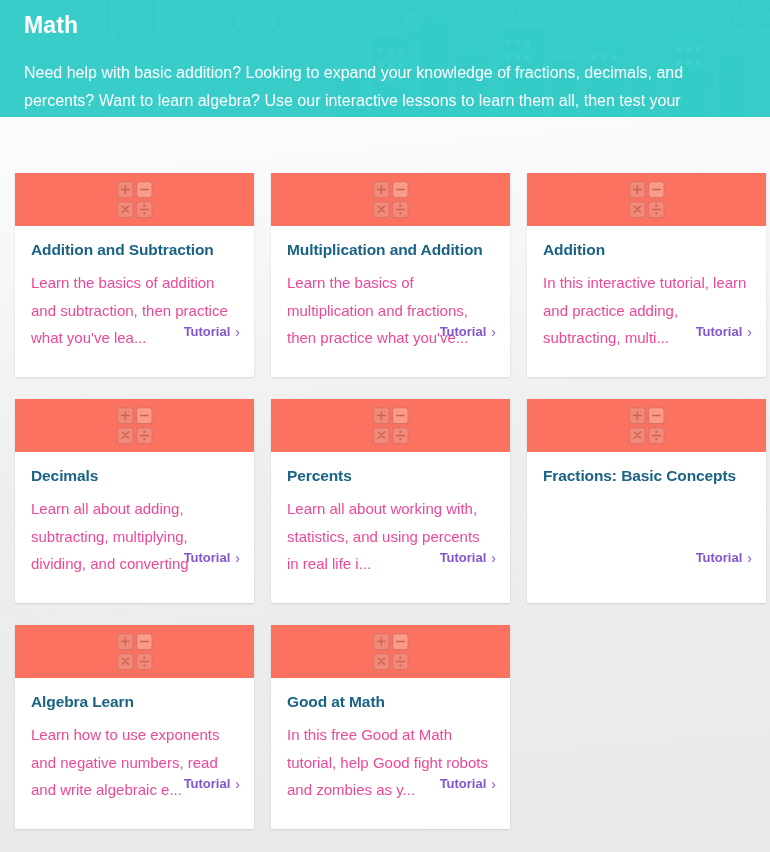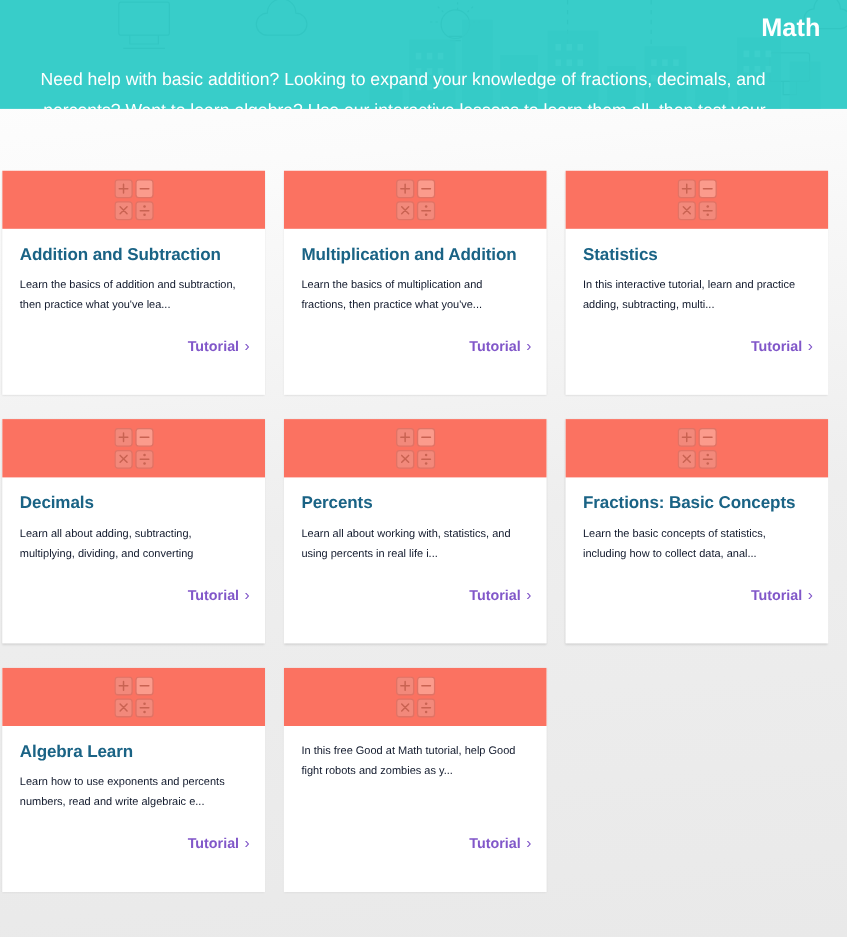--- a/index.html
+++ b/index.html
@@ -9,24 +9,23 @@
     font-family: "Liberation Sans", sans-serif;
   }
   body {
     background: linear-gradient(175deg, #ffffff 0%, #fbfbfb 18%, #eeeeee 55%, #e9e9e9 100%);
   }
 
   
   .hero {
     position: relative;
     width: 770px;
-    height: 99px;
+    height: 117px;
     background: #38cdc9;
     overflow: hidden;
-    text-align: right;
   }
   .hero-art { position:absolute; inset:0; opacity:.55; }
   .hero-inner {
     position: relative;
     padding: 13px 24px 0 24px;
     z-index: 2;
   }
   .hero-title {
     color: #ffffff;
     font-size: 23px;
@@ -38,21 +37,21 @@
     color: #ffffff;
     font-size: 16px;
     line-height: 1.72;
     margin-top: 21px;
     max-width: 672px;
   }
 
   
   .grid {
     position: relative;
-    padding: 56px 0 0 2px;
+    padding: 56px 0 0 15px;
     width: 770px;
   }
   .row { display: flex; gap: 17px; margin-bottom: 22px; }
 
   .card {
     width: 239px;
     background: #ffffff;
     box-shadow: 0 1px 2px rgba(0,0,0,.10), 0 0 1px rgba(0,0,0,.07);
     overflow: hidden;
     position: relative;
@@ -73,34 +72,34 @@
   }
   .card-title {
     color: #1a6385;
     font-size: 15.5px;
     font-weight: bold;
     line-height: 1.28;
     letter-spacing: -.1px;
     margin-bottom: 9px;
   }
   .card-desc {
-    color: #0f172a;
-    font-size: 10px;
+    color: #ec4899;
+    font-size: 15px;
     line-height: 1.85;
   }
   .tutorial {
     position: absolute;
     right: 14px;
     bottom: 37px;
     color: #8157c9;
     font-size: 13px;
     font-weight: bold;
     white-space: nowrap;
     display: flex;
-    align-items: center;
+    align-items: flex-start;
     gap: 5px;
     cursor: pointer;
     background: transparent;
   }
   .tutorial .chev { font-weight: normal; font-size: 14px; }
 
   
   .calc-icon { display:block; }
 </style>
 </head>
@@ -243,21 +242,21 @@
             <path d="M8.3 4.6 v7.8 M4.4 8.5 h7.8"></path>
             <path d="M23.5 8.5 h7.8"></path>
             <path d="M5.2 25 l6.3 6.3 M11.5 25 l-6.3 6.3"></path>
             <path d="M23.5 28.5 h7.8"></path>
           </g>
           <circle cx="27.4" cy="24.7" r="1.15" fill="#c96352"></circle>
           <circle cx="27.4" cy="32.3" r="1.15" fill="#c96352"></circle>
         </svg>
       </div>
       <div class="card-body">
-        <div class="card-title">Statistics</div>
+        <div class="card-title">Addition</div>
         <div class="card-desc">In this interactive tutorial, learn and practice adding, subtracting, multi...</div>
         <a class="tutorial">
           <span>Tutorial</span>
           <span class="chev">›</span>
         </a>
       </div>
     </div>
   </div>
 
   <div class="row">
@@ -328,21 +327,20 @@
             <path d="M23.5 8.5 h7.8"></path>
             <path d="M5.2 25 l6.3 6.3 M11.5 25 l-6.3 6.3"></path>
             <path d="M23.5 28.5 h7.8"></path>
           </g>
           <circle cx="27.4" cy="24.7" r="1.15" fill="#c96352"></circle>
           <circle cx="27.4" cy="32.3" r="1.15" fill="#c96352"></circle>
         </svg>
       </div>
       <div class="card-body">
         <div class="card-title">Fractions: Basic Concepts</div>
-        <div class="card-desc">Learn the basic concepts of statistics, including how to collect data, anal...</div>
         <a class="tutorial">
           <span>Tutorial</span>
           <span class="chev">›</span>
         </a>
       </div>
     </div>
   </div>
 
   <div class="row">
 
@@ -358,46 +356,47 @@
             <path d="M23.5 8.5 h7.8"></path>
             <path d="M5.2 25 l6.3 6.3 M11.5 25 l-6.3 6.3"></path>
             <path d="M23.5 28.5 h7.8"></path>
           </g>
           <circle cx="27.4" cy="24.7" r="1.15" fill="#c96352"></circle>
           <circle cx="27.4" cy="32.3" r="1.15" fill="#c96352"></circle>
         </svg>
       </div>
       <div class="card-body">
         <div class="card-title">Algebra Learn</div>
-        <div class="card-desc">Learn how to use exponents and percents numbers, read and write algebraic e...</div>
-        <a class="tutorial">
-          <span>Tutorial</span>
-          <span class="chev">›</span>
-        </a>
-      </div>
-    </div>
-
-    <div class="card">
-      <div class="card-head">
-        <svg class="calc-icon" width="36" height="38" viewBox="0 0 36 38" aria-hidden="true">
-          <rect x="0.6" y="0.6" width="15.5" height="16" rx="2.6" fill="#f2897b" stroke="#e07365" stroke-width="1.2"></rect>
-          <rect x="19.6" y="0.6" width="15.5" height="16" rx="2.6" fill="#fb9b8c" stroke="#e07365" stroke-width="1.2"></rect>
-          <rect x="0.6" y="20.6" width="15.5" height="16" rx="2.6" fill="#f2897b" stroke="#e07365" stroke-width="1.2"></rect>
-          <rect x="19.6" y="20.6" width="15.5" height="16" rx="2.6" fill="#f2897b" stroke="#e07365" stroke-width="1.2"></rect>
-          <g stroke="#c96352" stroke-width="1.35" stroke-linecap="round">
-            <path d="M8.3 4.6 v7.8 M4.4 8.5 h7.8"></path>
-            <path d="M23.5 8.5 h7.8"></path>
-            <path d="M5.2 25 l6.3 6.3 M11.5 25 l-6.3 6.3"></path>
-            <path d="M23.5 28.5 h7.8"></path>
-          </g>
-          <circle cx="27.4" cy="24.7" r="1.15" fill="#c96352"></circle>
-          <circle cx="27.4" cy="32.3" r="1.15" fill="#c96352"></circle>
-        </svg>
-      </div>
-      <div class="card-body">
+        <div class="card-desc">Learn how to use exponents and negative numbers, read and write algebraic e...</div>
+        <a class="tutorial">
+          <span>Tutorial</span>
+          <span class="chev">›</span>
+        </a>
+      </div>
+    </div>
+
+    <div class="card">
+      <div class="card-head">
+        <svg class="calc-icon" width="36" height="38" viewBox="0 0 36 38" aria-hidden="true">
+          <rect x="0.6" y="0.6" width="15.5" height="16" rx="2.6" fill="#f2897b" stroke="#e07365" stroke-width="1.2"></rect>
+          <rect x="19.6" y="0.6" width="15.5" height="16" rx="2.6" fill="#fb9b8c" stroke="#e07365" stroke-width="1.2"></rect>
+          <rect x="0.6" y="20.6" width="15.5" height="16" rx="2.6" fill="#f2897b" stroke="#e07365" stroke-width="1.2"></rect>
+          <rect x="19.6" y="20.6" width="15.5" height="16" rx="2.6" fill="#f2897b" stroke="#e07365" stroke-width="1.2"></rect>
+          <g stroke="#c96352" stroke-width="1.35" stroke-linecap="round">
+            <path d="M8.3 4.6 v7.8 M4.4 8.5 h7.8"></path>
+            <path d="M23.5 8.5 h7.8"></path>
+            <path d="M5.2 25 l6.3 6.3 M11.5 25 l-6.3 6.3"></path>
+            <path d="M23.5 28.5 h7.8"></path>
+          </g>
+          <circle cx="27.4" cy="24.7" r="1.15" fill="#c96352"></circle>
+          <circle cx="27.4" cy="32.3" r="1.15" fill="#c96352"></circle>
+        </svg>
+      </div>
+      <div class="card-body">
+        <div class="card-title">Good at Math</div>
         <div class="card-desc">In this free Good at Math tutorial, help Good fight robots and zombies as y...</div>
         <a class="tutorial">
           <span>Tutorial</span>
           <span class="chev">›</span>
         </a>
       </div>
     </div>
   </div>
 
 </div>

